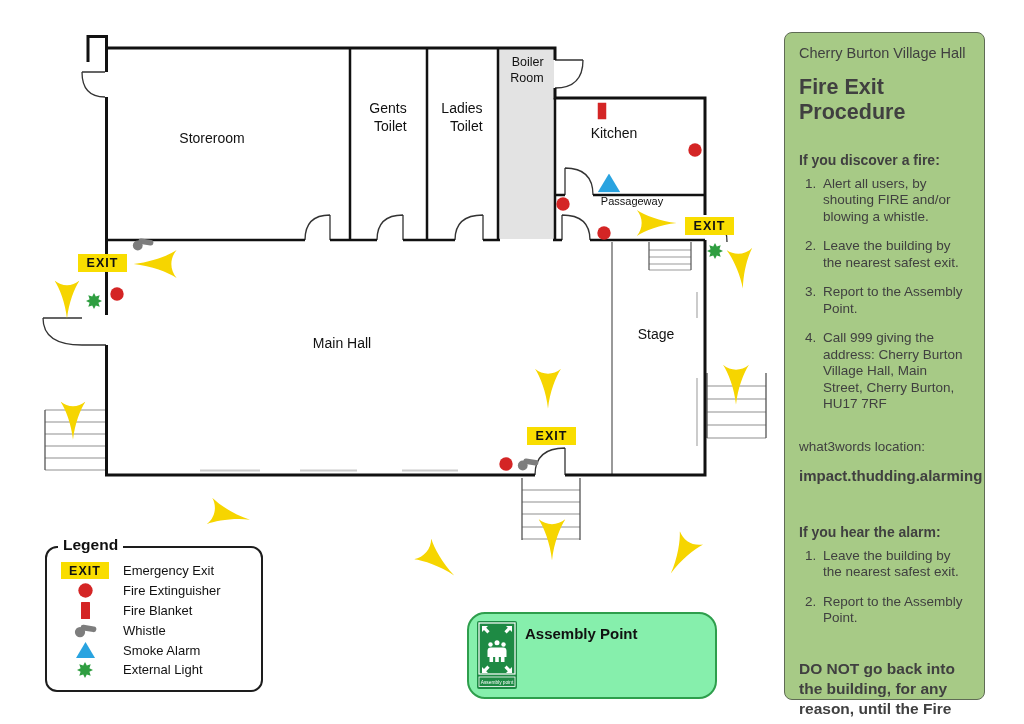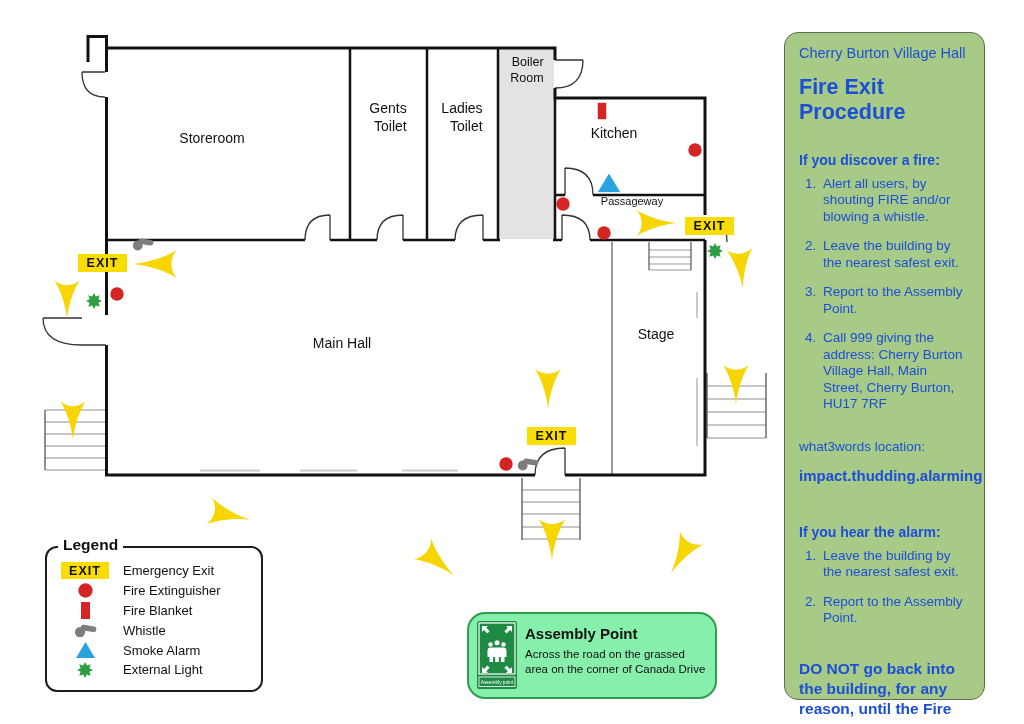--- a/index.html
+++ b/index.html
@@ -26,21 +26,21 @@
   .lg-icon{width:76px;display:flex;justify-content:center;align-items:center;line-height:0;}
   .lg-label{font-size:13px;}
   
   .assembly-box{position:absolute;left:467px;top:612px;width:246px;height:83px;
                 border:2px solid #2e9e4c;border-radius:18px;background:#86efac;}
   .assembly-sign{position:absolute;left:8px;top:7px;line-height:0;}
   .assembly-title{position:absolute;left:56px;top:11px;font-weight:bold;font-size:15px;}
   .assembly-desc{position:absolute;left:56px;top:33px;width:182px;font-size:11.5px;line-height:1.3;}
   
   .sidebar{position:absolute;left:784px;top:32px;width:201px;height:668px;box-sizing:border-box;
-           background:#a7ca86;border:1.2px solid #5f6b55;border-radius:14px;padding:12px 14px;color:#1d4ed8;}
+           background:#a7ca86;border:1.2px solid #5f6b55;border-radius:8px;padding:12px 14px;color:#404040;}
   .sb-subtitle{font-size:14.5px;}
   .sb-title{font-size:21.5px;font-weight:bold;margin-top:14px;}
   .sb-heading{font-weight:bold;font-size:14px;margin-top:27px;}
   .sidebar ol{margin:8px 0 0 0;padding-left:21px;font-size:13.5px;line-height:1.22;}
   .sidebar li{margin-bottom:13px;padding-left:3px;}
   .sb-w3w-label{font-size:13.5px;margin-top:26px;}
   .sb-w3w-value{font-size:15px;font-weight:bold;margin-top:13px;}
   .sb-heading.alarm{margin-top:40px;}
   .sb-warning{font-weight:bold;font-size:15.5px;line-height:1.32;margin-top:32px;}
 </style>
@@ -288,21 +288,20 @@
           <path d="M10.5,36 v-6.2 a3.4,3.4 0 0 1 3.4,-3.4 h12.2 a3.4,3.4 0 0 1 3.4,3.4 V36 z"></path>
           <rect x="12.5" y="36" width="3.6" height="5"></rect>
           <rect x="18.2" y="36" width="3.6" height="5"></rect>
           <rect x="23.9" y="36" width="3.6" height="5"></rect>
         </g>
         <rect x="2" y="56" width="36" height="9.5" fill="none" stroke="#fff" stroke-width="0.8"></rect>
         <text x="20" y="62.8" font-size="4.8" fill="#fff" text-anchor="middle" font-family="Liberation Sans, sans-serif">Assembly point</text>
       </svg>
     </span>
     <div class="assembly-title">Assembly Point</div>
-    <div class="assembly-desc">Across the road on the grassed area on the corner of Canada Drive</div>
   </div>
 
   <div class="sidebar">
     <div class="sb-subtitle">Cherry Burton Village Hall</div>
     <div class="sb-title">Fire Exit Procedure</div>
 
     <div class="sb-heading">If you discover a fire:</div>
     <ol>
       <li>Alert all users, by shouting FIRE and/or blowing a whistle.</li>
       <li>Leave the building by the nearest safest exit.</li>

